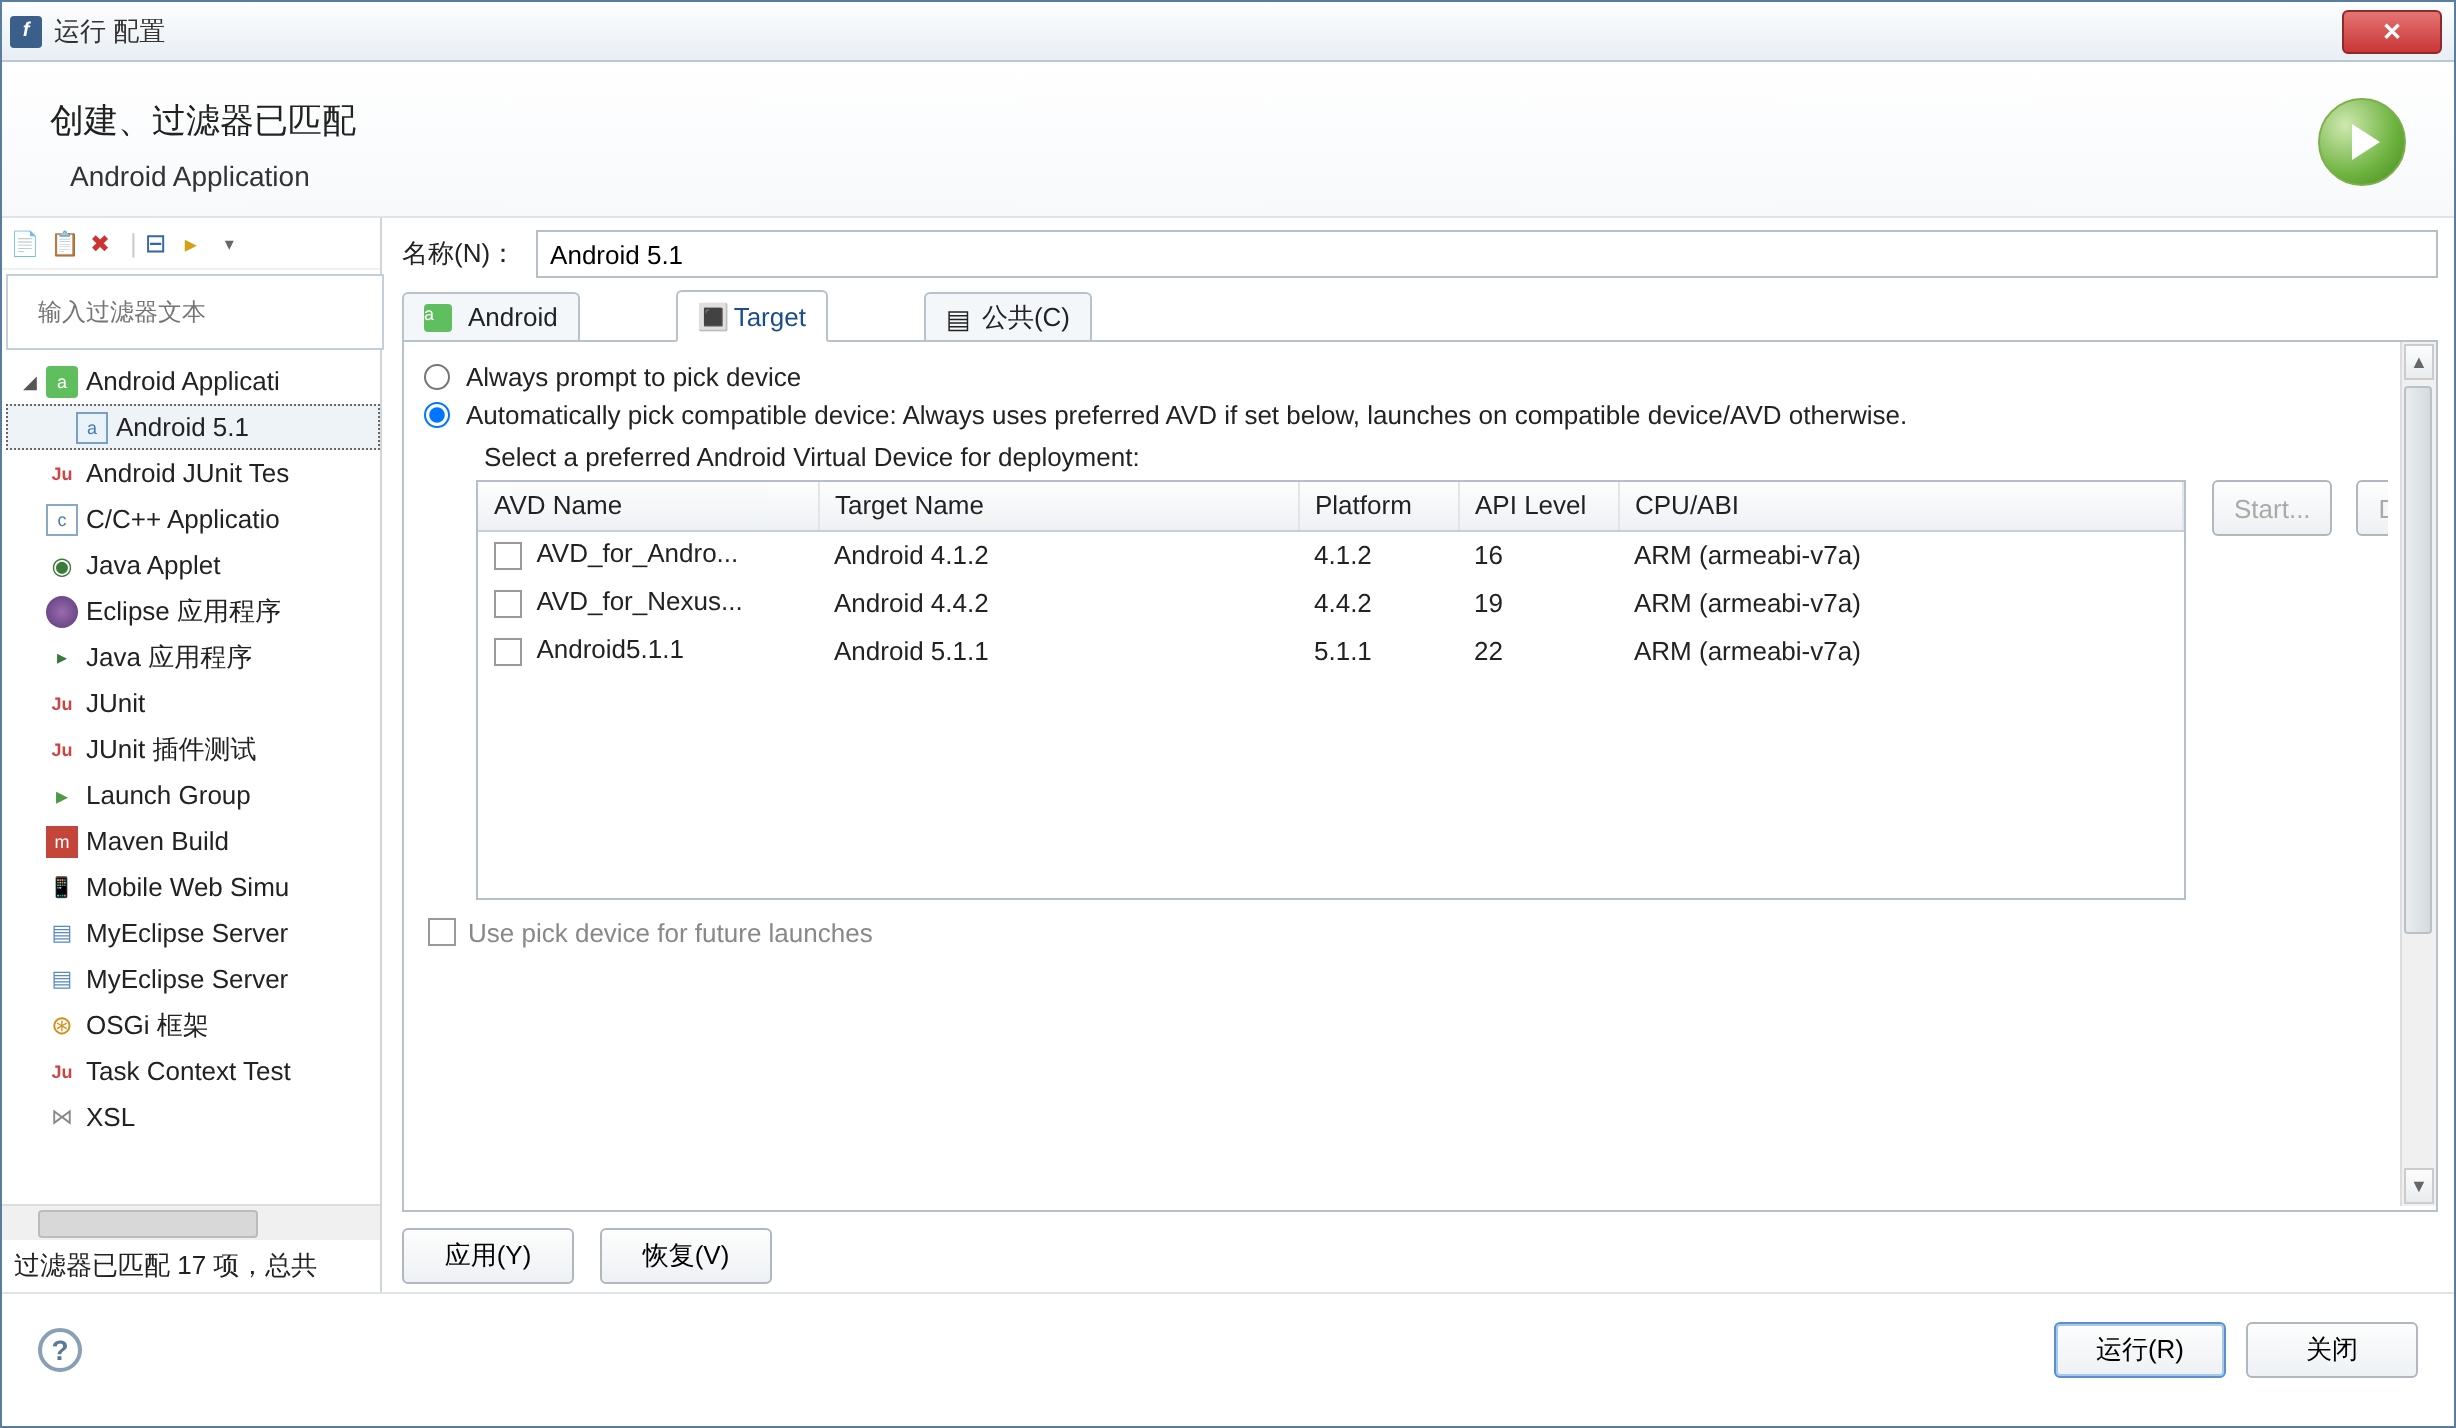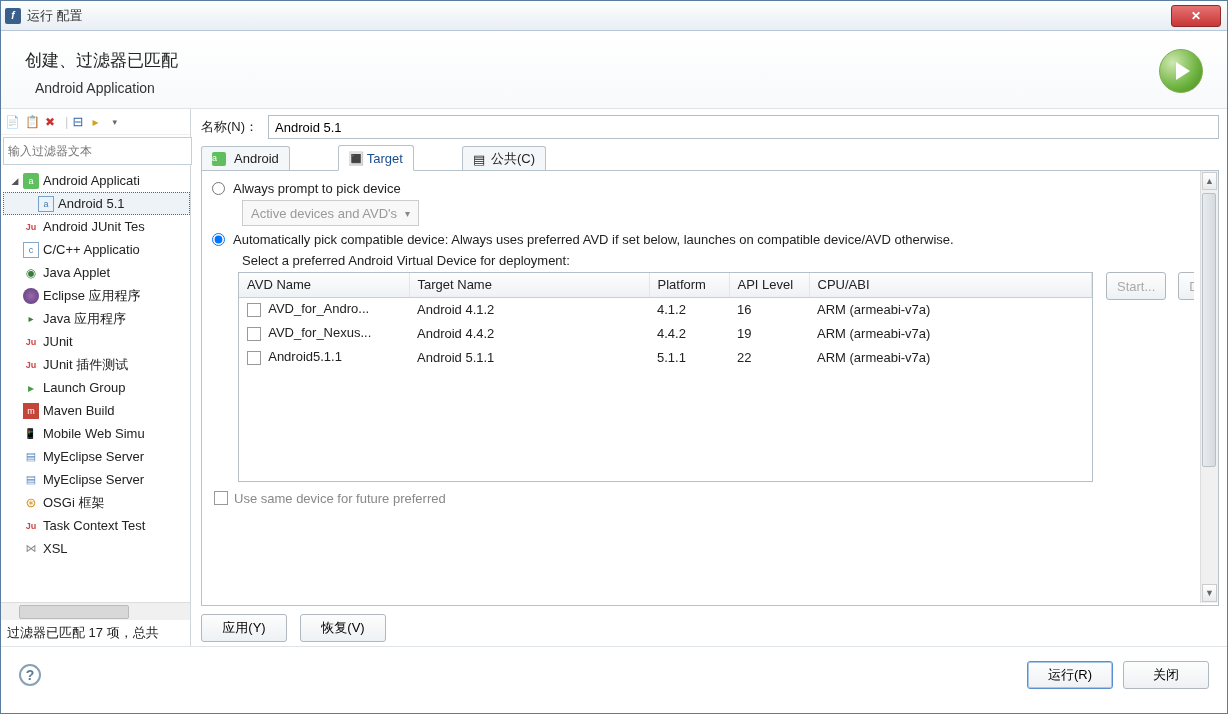--- a/index.html
+++ b/index.html
@@ -16,21 +16,21 @@
 .header-text { flex:1; }
 .header-title { font-size:17px; font-weight:normal; color:#222; margin-bottom:8px; }
 .header-sub { font-size:14px; padding-left:10px; color:#333; }
 .run-icon { width:44px; height:44px; border-radius:22px; background: radial-gradient(circle at 30% 30%, #cfe8b0, #6db33f 60%, #468a1e); border:1px solid #7fae4d; display:flex; align-items:center; justify-content:center; }
 .run-icon::before { content:''; width:0; height:0; border-left:14px solid #fff; border-top:9px solid transparent; border-bottom:9px solid transparent; margin-left:4px;}
 
 .body-area { display:flex; height: calc(714px - 30px - 88px - 56px - 2px); border-bottom:1px solid #dfe4e8;}
 .left-panel { width:190px; border-right:1px solid #d0d5da; display:flex; flex-direction:column; }
 .toolbar { height:26px; display:flex; align-items:center; padding:0 4px; gap:4px; border-bottom:1px solid #f0f0f0;}
 .tb-ic { width:16px; height:16px; display:inline-block; }
-.filter-input { width:100%; height:28px; border:1px solid #c5cfd8; padding:0 4px; font-size:12px; color:#888; margin:2px; }
+.filter-input { width:100%; height:38px; border:1px solid #c5cfd8; padding:0 15px; font-size:12px; color:#888; margin:2px; }
 .tree { flex:1; overflow:hidden; padding:2px 0 2px 2px; font-size:13px; }
 .tree-row { display:flex; align-items:center; height:23px; padding-left:6px; white-space:nowrap; overflow:hidden; cursor:pointer;}
 .tree-row.child { padding-left:34px; }
 .tree-row.selected { border:1px dotted #666; background:#eef3f8; }
 .tree-ic { width:16px; height:16px; margin-right:4px; flex-shrink:0; display:inline-flex; align-items:center; justify-content:center; font-size:10px; }
 .expander { width:12px; height:12px; margin-right:2px; display:inline-flex; align-items:center; justify-content:center; font-size:9px; color:#555; }
 .hscroll { height:18px; background:#f0f0f0; border-top:1px solid #ddd; display:flex; align-items:center;}
 .hscroll-thumb { height:14px; width:110px; background:#d8d8d8; border:1px solid #bbb; margin-left:18px; border-radius:2px;}
 .status-text { padding:4px 6px; font-size:13px; white-space:nowrap; overflow:hidden;}
 
@@ -240,23 +240,20 @@
             <span class="tab-ic">▤</span>
             <span>公共(C)</span>
           </div>
       </div>
       <div class="tab-content">
         <div class="form-area">
           <label class="radio-row">
               <input type="radio" name="r" style="">
               <span>Always prompt to pick device</span>
             </label>
-          <div class="sub-indent" style="margin-bottom:6px;margin-top:4px;">
-            <span class="combo disabled">Active devices and AVD's</span>
-          </div>
           <label class="radio-row">
               <input type="radio" name="r" checked="" style="">
               <span>Automatically pick compatible device: Always uses preferred AVD if set below, launches on compatible device/AVD otherwise.</span>
             </label>
           <div class="avd-label">Select a preferred Android Virtual Device for deployment:</div>
           <div class="avd-row">
             <div class="avd-table-wrap">
               <table class="avd-table">
                 <thead>
                     <tr>
@@ -296,21 +293,21 @@
               <button class="btn disabled">Start...</button>
               <div style="height:24px"></div>
               <button class="btn disabled">Details...</button>
               <div class="gap-flex"></div>
               <button class="btn">Refresh</button>
               <button class="btn">Manager...</button>
             </div>
           </div>
           <div class="cut-row">
               <span class="chk"></span>
-              <span>Use same device for future preferred</span>
+              <span>Use pick device for future launches</span>
             </div>
         </div>
         <div class="vscroll">
           <div class="vscroll-arrow">▲</div>
           <div class="vscroll-track">
               <div class="vscroll-thumb"></div>
             </div>
           <div class="vscroll-arrow">▼</div>
         </div>
       </div>

